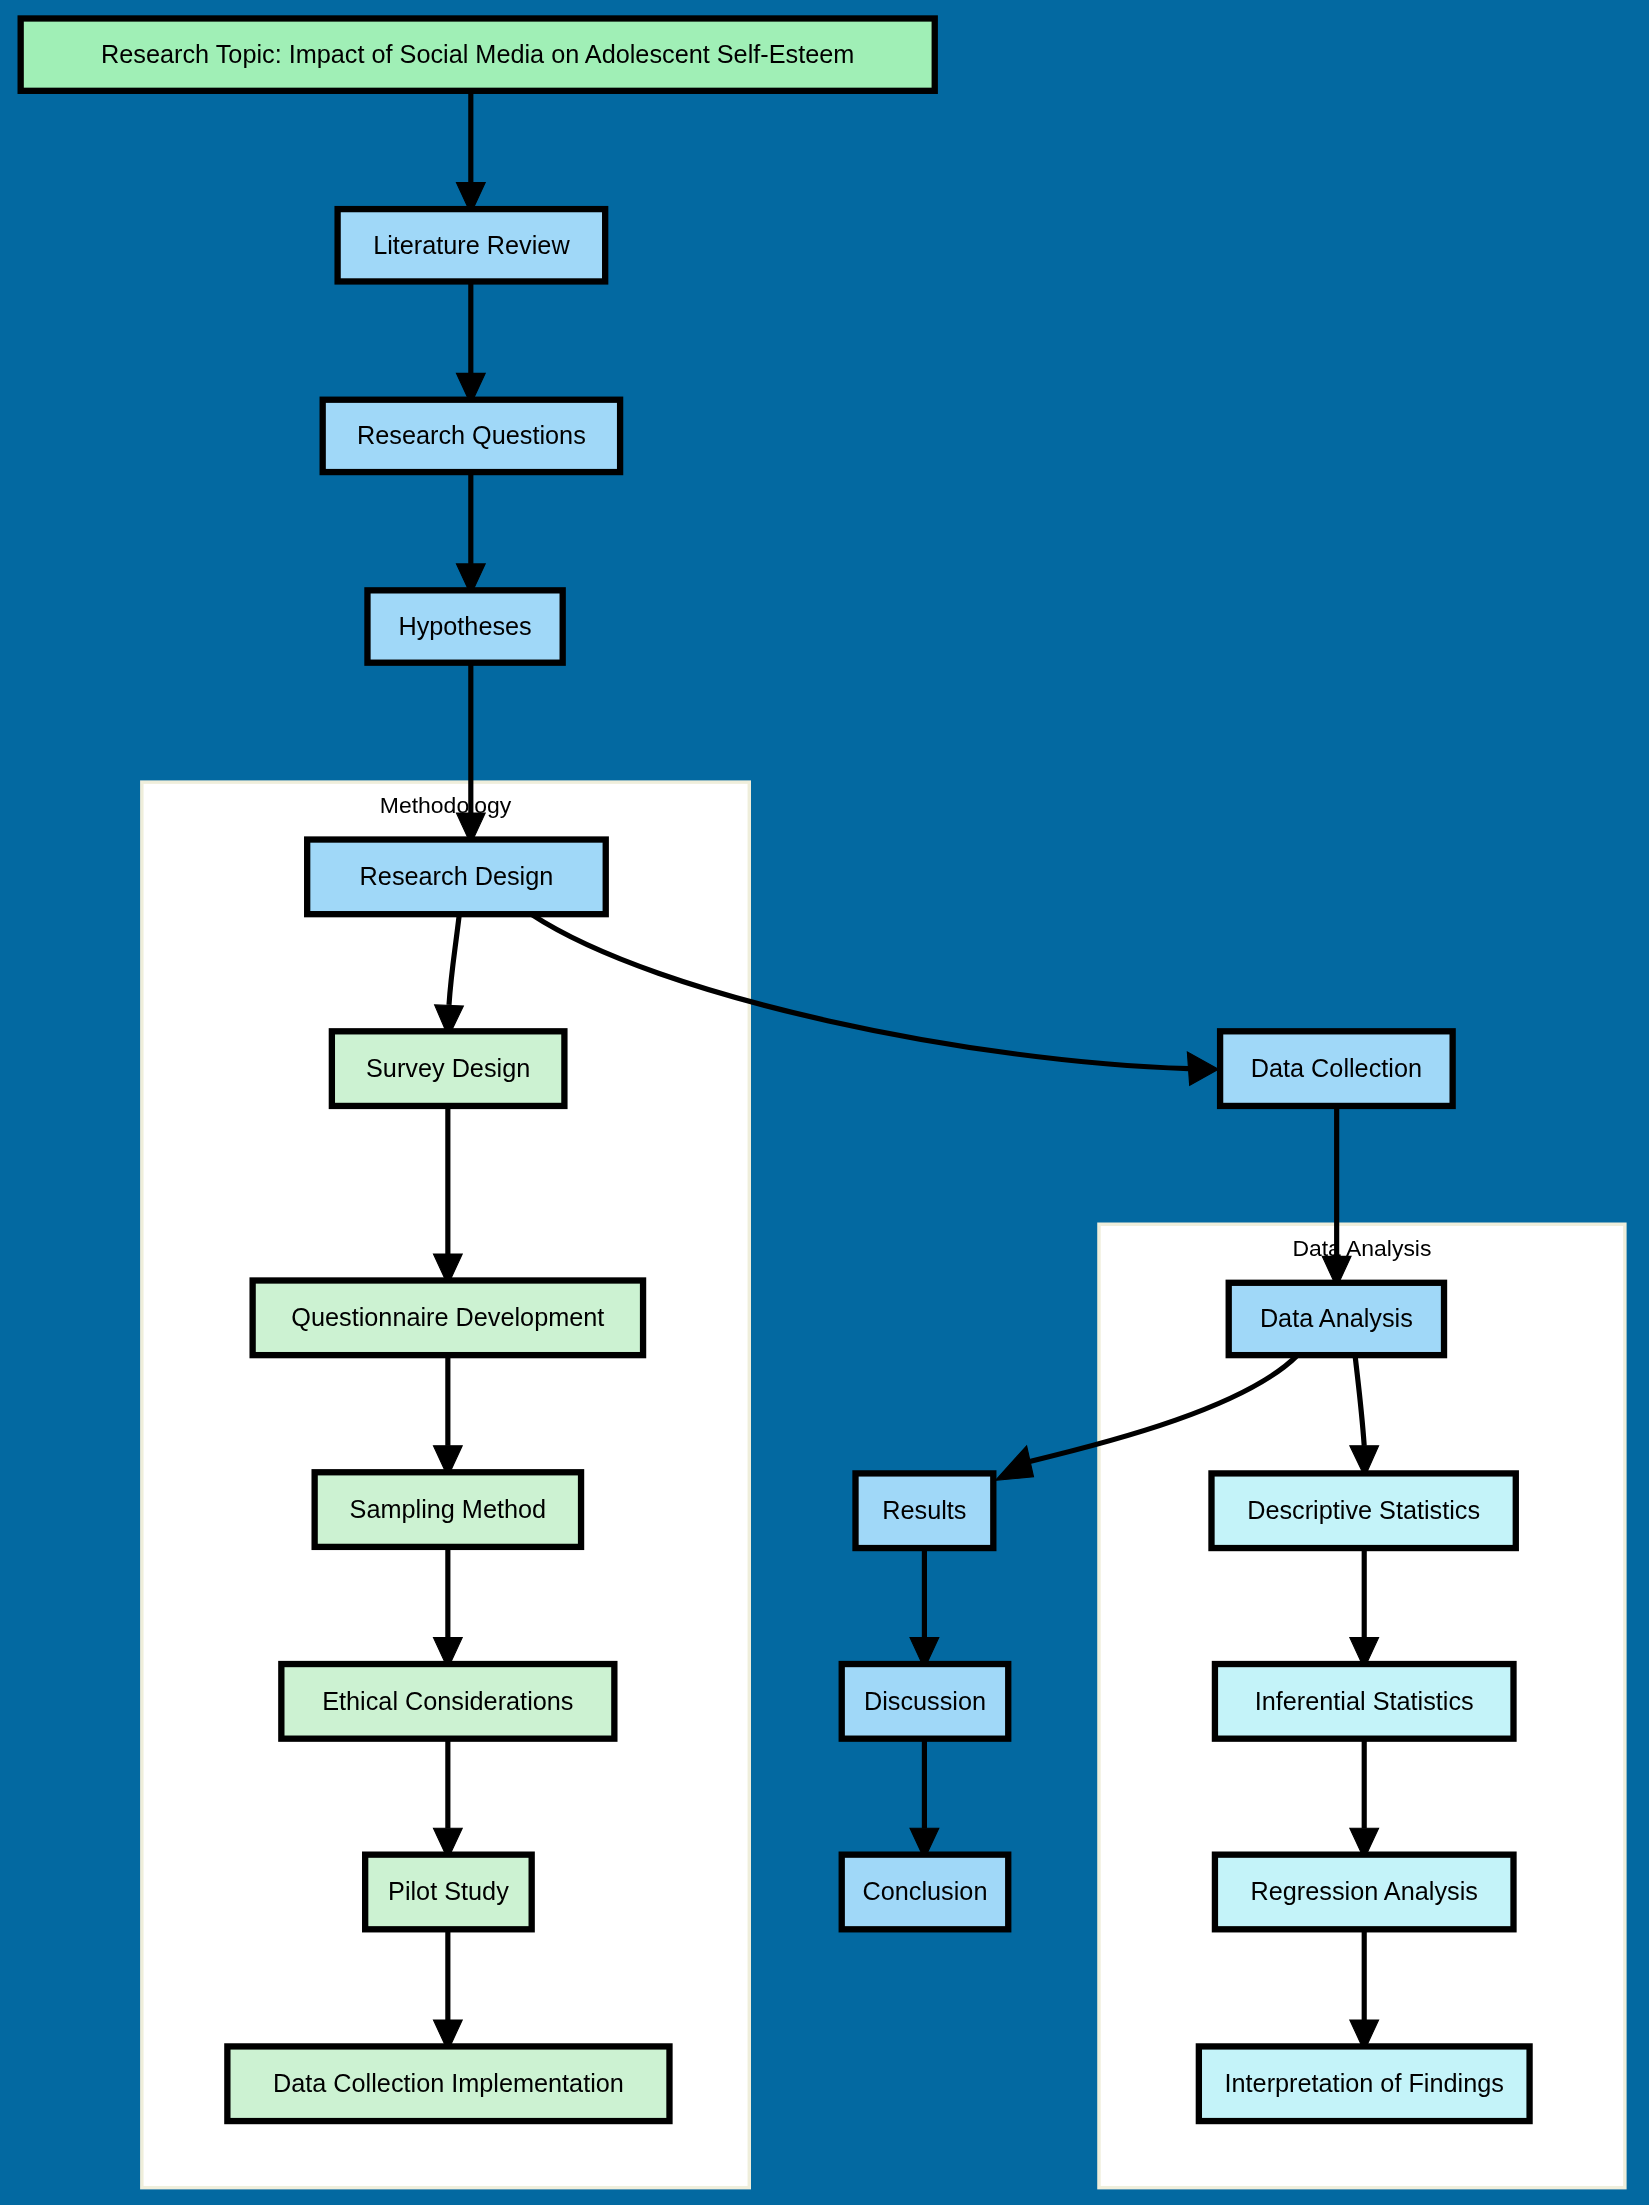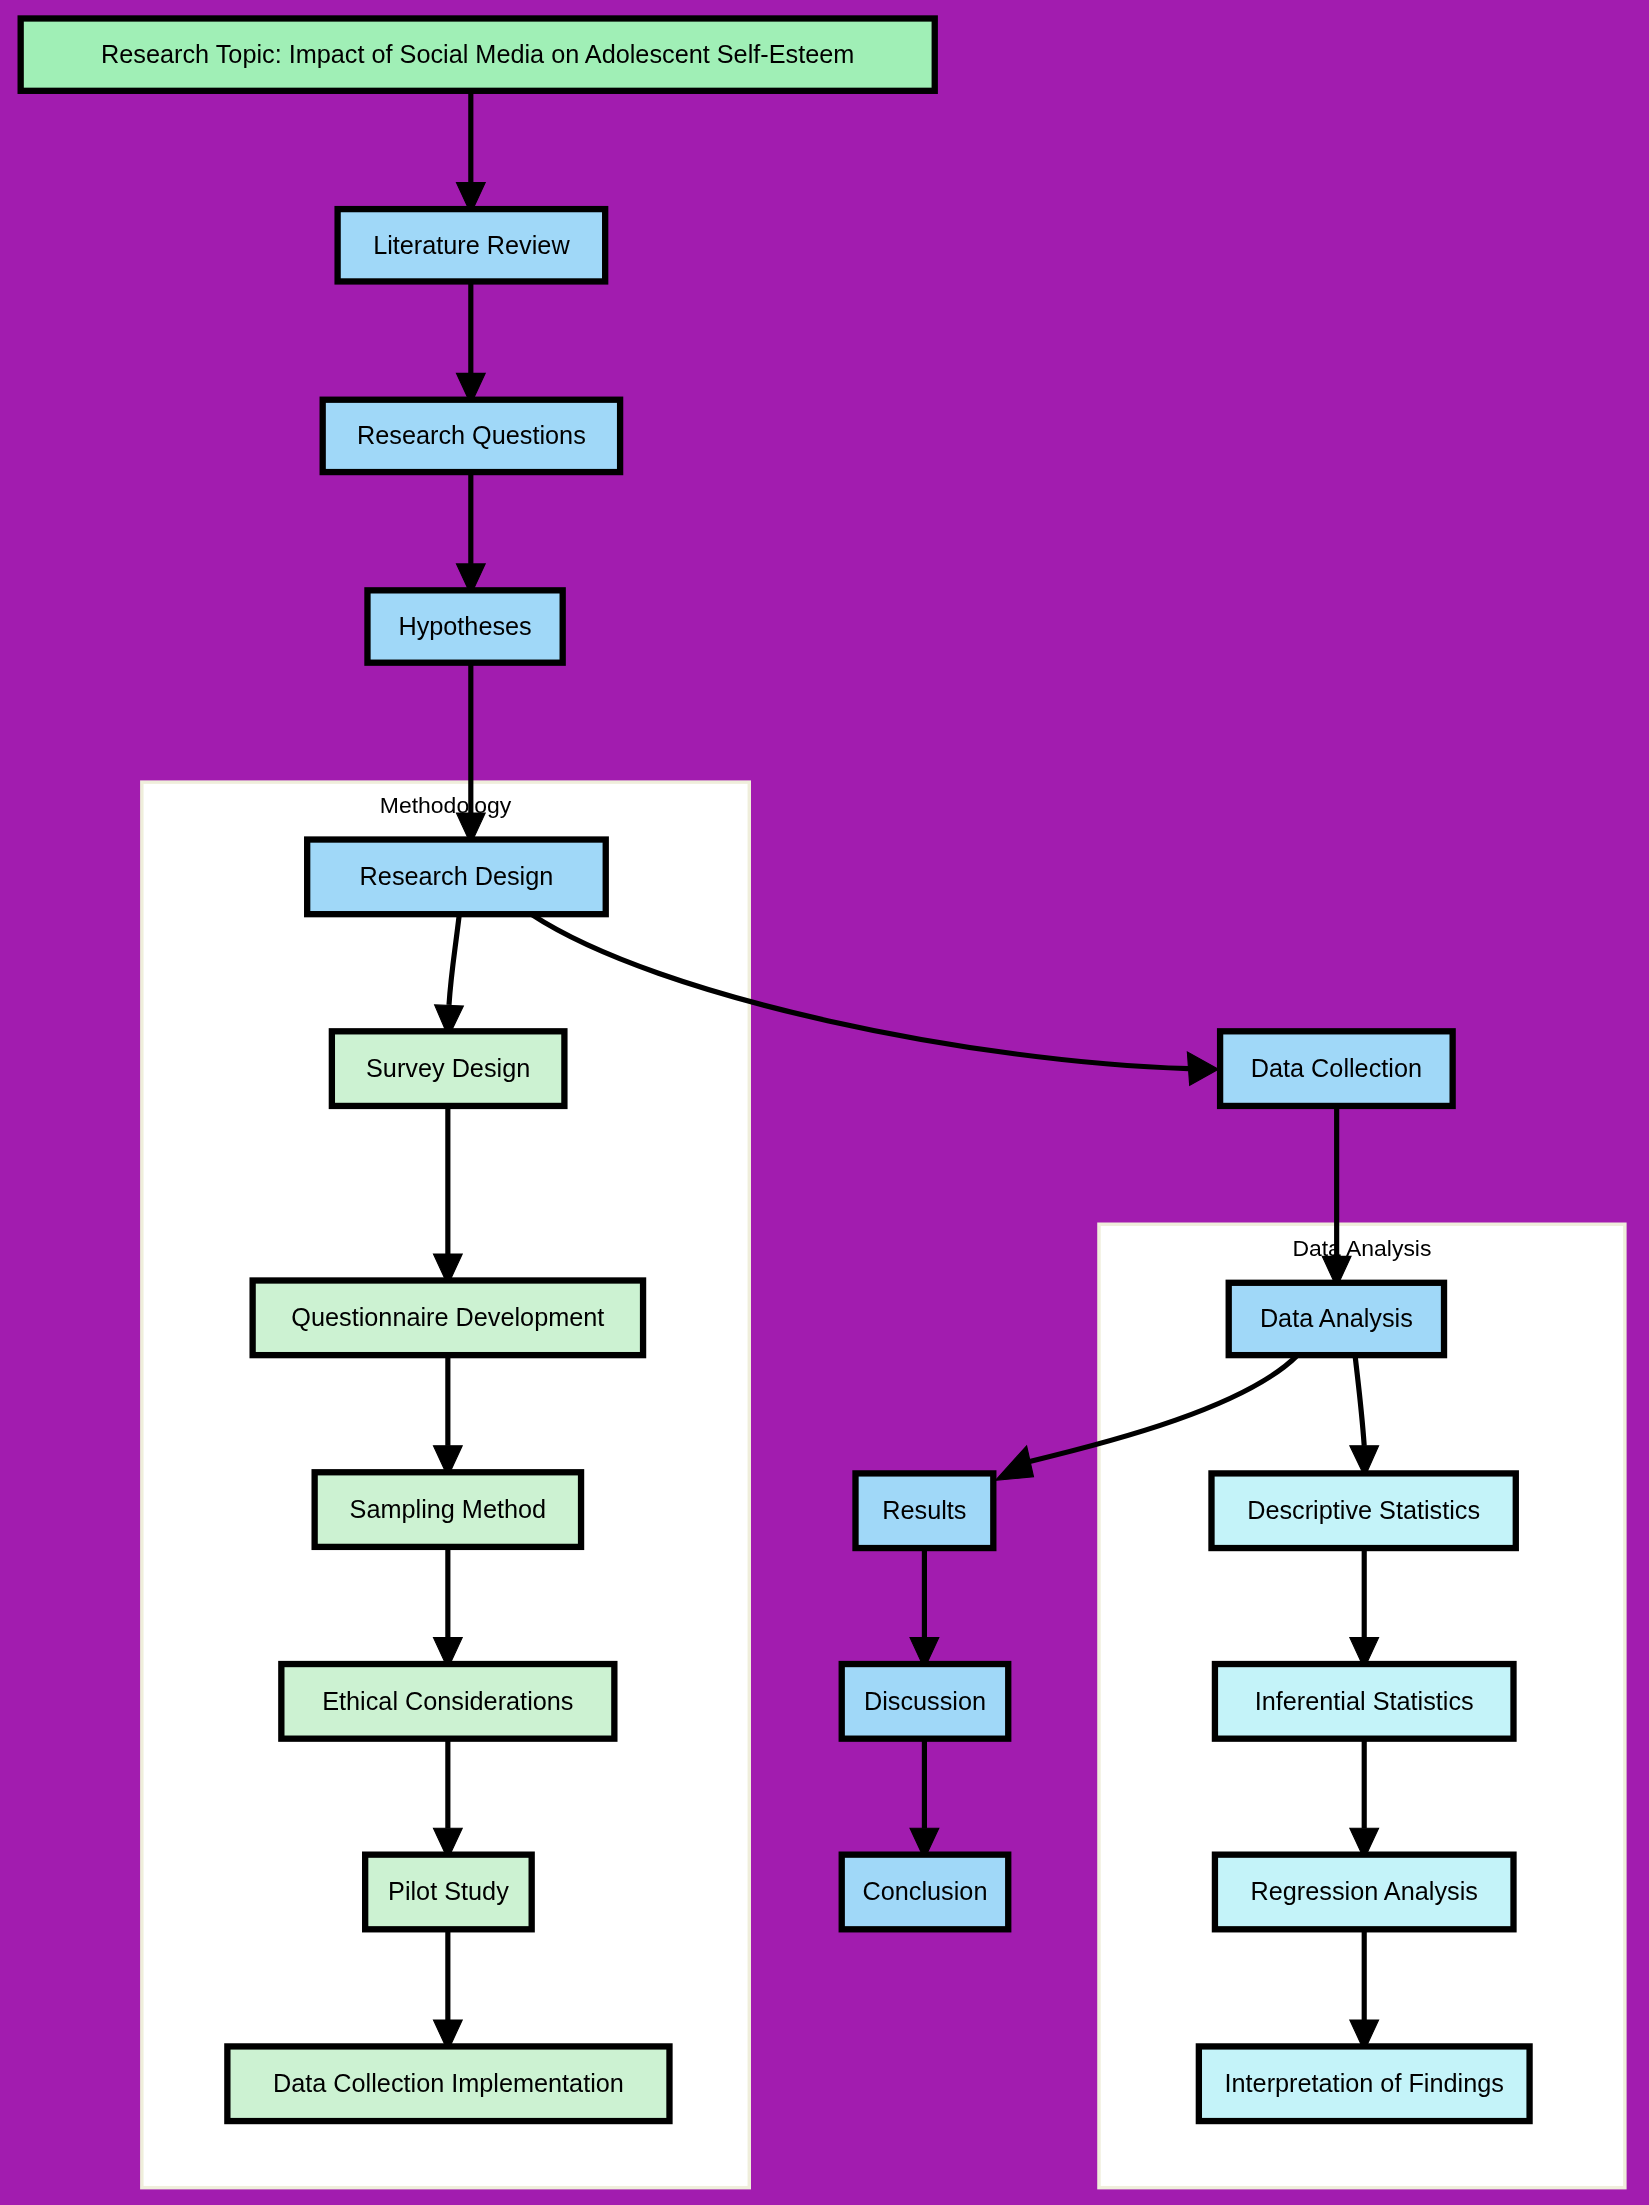--- a/index.html
+++ b/index.html
@@ -10,21 +10,21 @@
   body {
     width: 1649px;
     height: 2205px;
     font-family: "Liberation Sans", sans-serif;
     overflow: hidden;
   }
   #flowchart-root {
     position: relative;
     width: 1649px;
     height: 2205px;
-    background: #a21caf;
+    background: #0369a1;
   }
   svg.diagram-canvas {
     display: block;
     width: 1649px;
     height: 2205px;
   }
   .cluster-rect {
     fill: #ffffff;
     stroke: #efeedb;
     stroke-width: 6;

